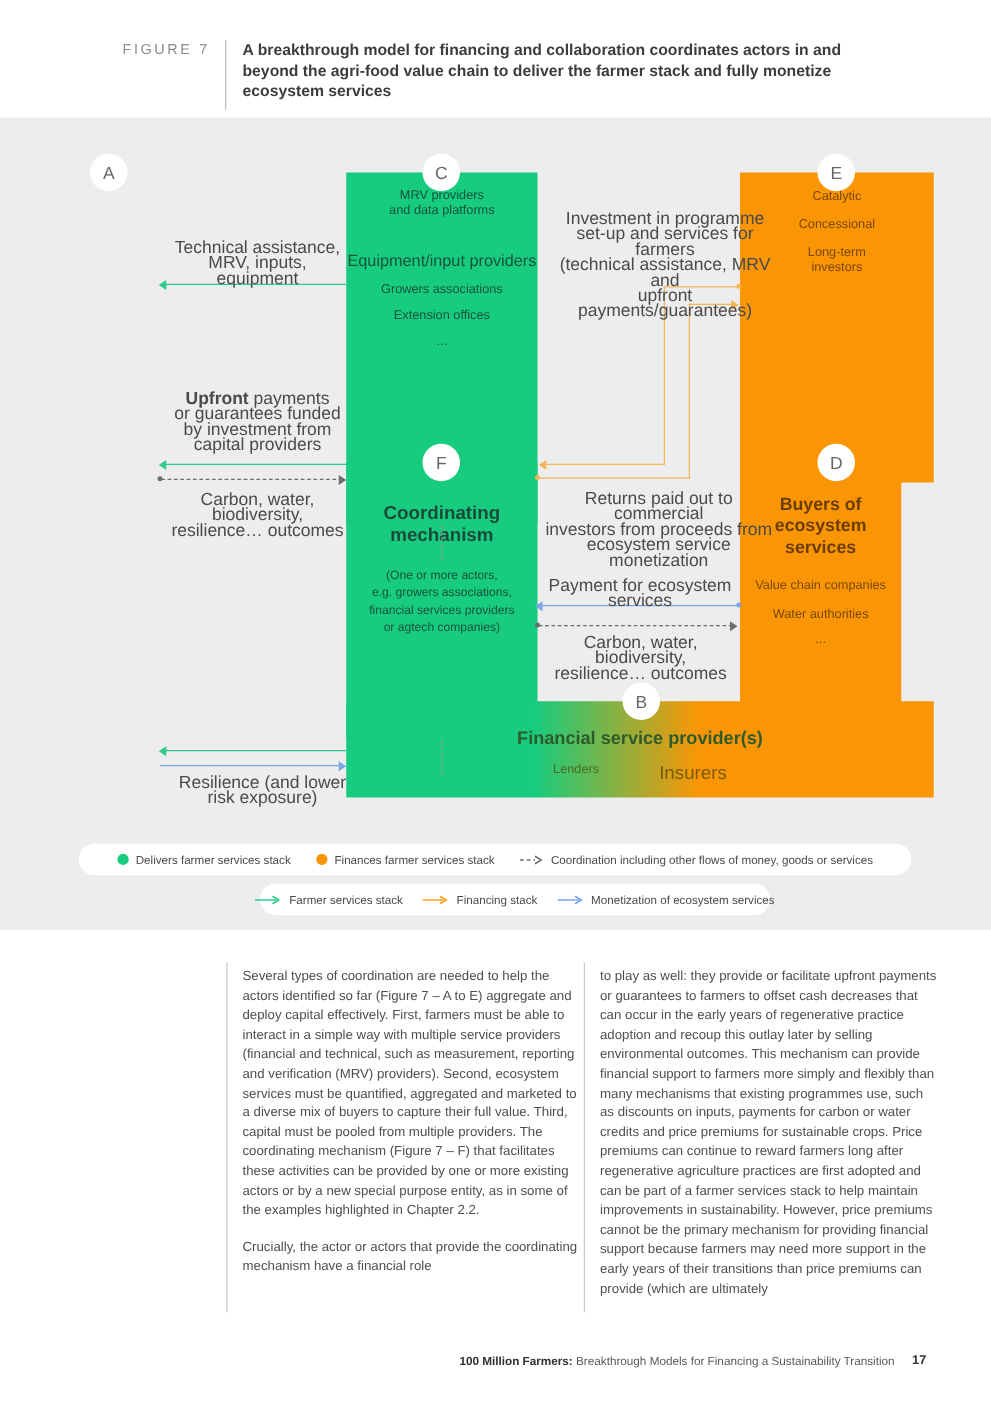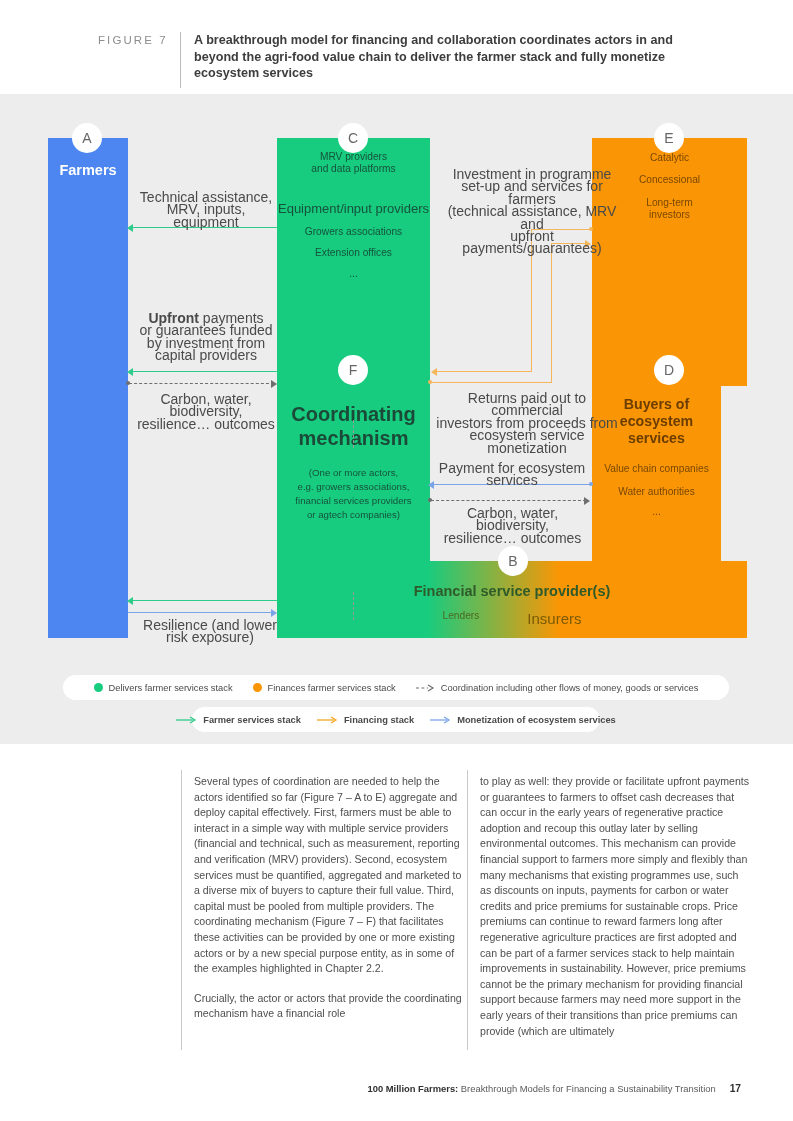--- a/index.html
+++ b/index.html
@@ -125,23 +125,20 @@
 <body>
 
 <div id="fig-header">
   <div id="fig-label">FIGURE 7</div>
   <div id="fig-rule"></div>
   <div id="fig-title">A breakthrough model for financing and collaboration coordinates actors in and beyond the agri-food value chain to deliver the farmer stack and fully monetize ecosystem services</div>
 </div>
 
 <div id="diagram">
 
-  <div class="blk" style="left:48px; top:44px; width:80px; height:500px; background:#4d86f0; justify-content:flex-start;">
-    <div class="blk-title" style="color:#ffffff; font-size:14.5px; margin-top:24px;">Farmers</div>
-  </div>
   <div class="badge" style="left:72px; top:29px;">A</div>
 
   <div class="blk" style="left:277px; top:44px; width:153px; height:282px; background:#17cc7f; justify-content:flex-start;">
     <div class="blk-sub" style="color:#16523c; font-size:10.2px; margin-top:13px; white-space:pre-line;">MRV providers
 and data platforms</div>
     <div class="blk-sub" style="color:#16523c; font-size:13px; margin-top:25px;">Equipment/input providers</div>
     <div class="blk-sub" style="color:#16523c; font-size:10.2px; margin-top:9px;">Growers associations</div>
     <div class="blk-sub" style="color:#16523c; font-size:10.2px; margin-top:9px;">Extension offices</div>
     <div class="blk-sub" style="color:#16523c; font-size:10.2px; margin-top:8px;">...</div>
   </div>
@@ -149,21 +146,21 @@
 
   <div class="blk" style="left:592px; top:44px; width:155px; height:248px; background:#fa9605; justify-content:flex-start;">
     <div class="blk-sub" style="color:#7a4703; font-size:10.2px; margin-top:14px;">Catalytic</div>
     <div class="blk-sub" style="color:#7a4703; font-size:10.2px; margin-top:10px;">Concessional</div>
     <div class="blk-sub" style="color:#7a4703; font-size:10.2px; margin-top:10px; white-space:pre-line;">Long-term
 investors</div>
   </div>
   <div class="badge" style="left:654px; top:29px;">E</div>
 
   <div class="blk" style="left:277px; top:276px; width:153px; height:222px; background:#17cc7f; justify-content:flex-start;">
-    <div class="blk-title" style="color:#1b4a38; font-size:20px; margin-top:32px; width:140px;">Coordinating mechanism</div>
+    <div class="blk-title" style="color:#1b4a38; font-size:15px; margin-top:32px; width:140px;">Coordinating mechanism</div>
     <div class="blk-sub" style="color:#16523c; font-size:9.7px; margin-top:16px; white-space:pre-line; line-height:14px;">(One or more actors,
 e.g. growers associations,
 financial services providers
 or agtech companies)</div>
   </div>
   <div class="badge" style="left:338px; top:261px;">F</div>
 
   <div class="blk" style="left:592px; top:276px; width:129px; height:248px; background:#fa9605; justify-content:flex-start;">
     <div class="blk-title" style="color:#6b3d00; font-size:14.2px; margin-top:26px; width:120px;">Buyers of ecosystem services</div>
     <div class="blk-sub" style="color:#7a4703; font-size:10.2px; margin-top:16px;">Value chain companies</div>
@@ -256,21 +253,21 @@
     </span>
     <span class="lg-item">
       <svg width="20" height="8" style="margin-right:5px;">
         <line x1="0" y1="4" x2="12" y2="4" stroke="#6e6e6e" stroke-width="1.2" stroke-dasharray="3,2.4"></line>
         <path d="M12,1 L17,4 L12,7" fill="none" stroke="#6e6e6e" stroke-width="1.2"></path>
       </svg>
       <span>Coordination including other flows of money, goods or services</span>
     </span>
   </div>
 
-  <div class="legend-pill" style="left:192px; top:613px; width:408px; height:25px; gap:16px;font-weight:bold;">
+  <div class="legend-pill" style="left:208px; top:613px; width:408px; height:25px; gap:16px;">
     <span class="lg-item">
       <svg width="22" height="8" style="margin-right:5px;">
         <line x1="0" y1="4" x2="17" y2="4" stroke="#2ecb8a" stroke-width="1.3"></line>
         <path d="M14,1 L19,4 L14,7" fill="none" stroke="#2ecb8a" stroke-width="1.3"></path>
       </svg>
       <span>Farmer services stack</span>
     </span>
     <span class="lg-item">
       <svg width="22" height="8" style="margin-right:5px;">
         <line x1="0" y1="4" x2="17" y2="4" stroke="#f5a623" stroke-width="1.3"></line>

